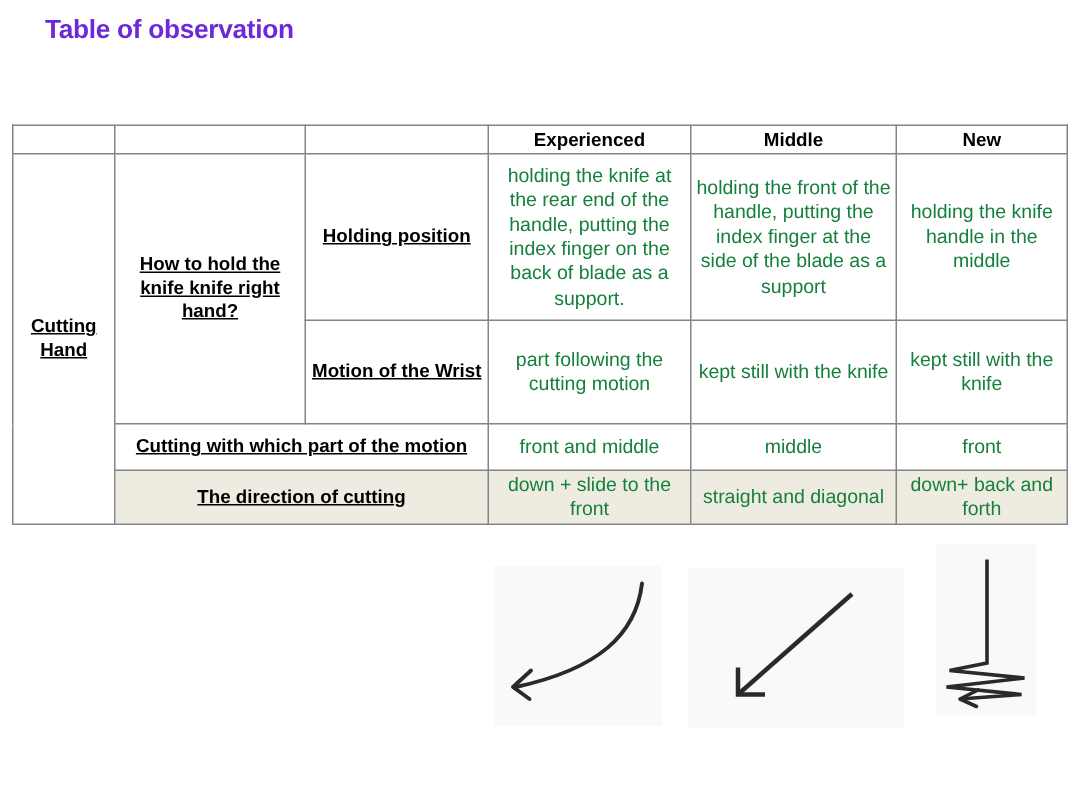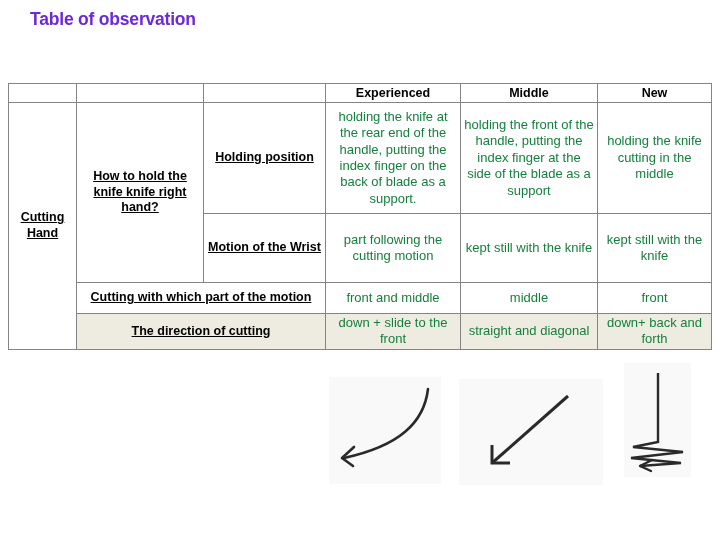--- a/index.html
+++ b/index.html
@@ -49,21 +49,21 @@
     <th class="colhead">Experienced</th>
     <th class="colhead">Middle</th>
     <th class="colhead">New</th>
   </tr>
   <tr style="height:111px">
     <td class="lbl" rowspan="4">Cutting Hand</td>
     <td class="lbl" rowspan="2">How to hold the knife knife right hand?</td>
     <td class="lbl">Holding position</td>
     <td class="val">holding the knife at the rear end of the handle, putting the index finger on the back of blade as a support.</td>
     <td class="val">holding the front of the handle, putting the index finger at the side of the blade as a support</td>
-    <td class="val">holding the knife cutting in the middle</td>
+    <td class="val">holding the knife handle in the middle</td>
   </tr>
   <tr style="height:69px">
     <td class="lbl">Motion of the Wrist</td>
     <td class="val">part following the cutting motion</td>
     <td class="val">kept still with the knife</td>
     <td class="val">kept still with the knife</td>
   </tr>
   <tr style="height:31px">
     <td class="lbl" colspan="2">Cutting with which part of the motion</td>
     <td class="val">front and middle</td>

